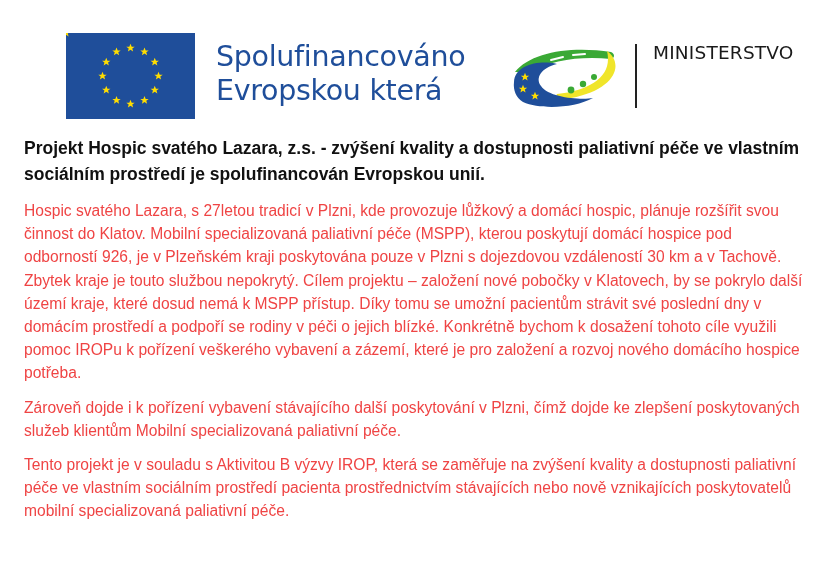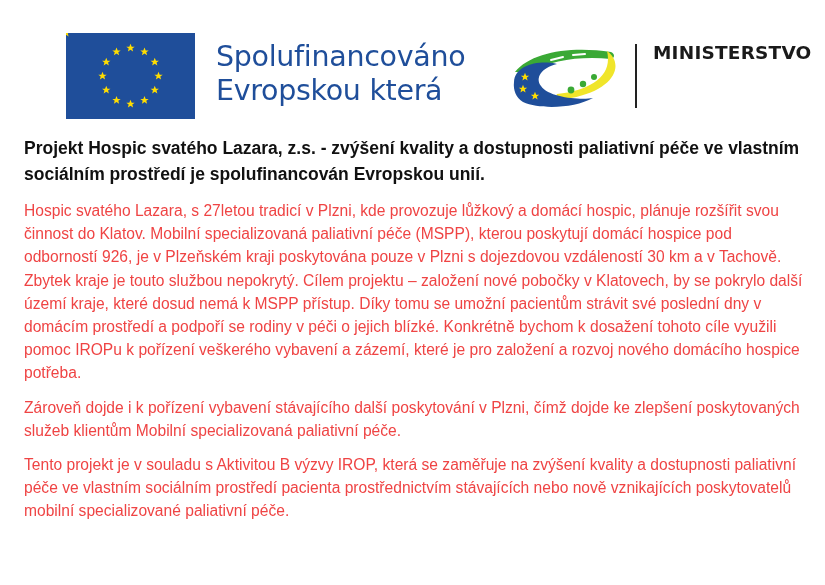--- a/index.html
+++ b/index.html
@@ -6,21 +6,21 @@
     body { width: 825px; height: 585px; position: relative; overflow: hidden;
            font-family: "Liberation Sans", sans-serif; color: #1a1a1a; }
     .header { position: absolute; left: 0; top: 0; width: 778px; height: 130px; margin-left: 41px; }
     .eu-flag { position: absolute; left: 25px; top: 33px; width: 129px; height: 86px; }
     .eu-text { position: absolute; left: 175px; top: 40px; color: #1f4e9a;
                font-family: "DejaVu Sans", sans-serif; font-size: 28.5px; line-height: 34px;
                letter-spacing: -0.3px; }
     .mmr-logo { position: absolute; left: 470px; top: 42px; width: 112px; height: 70px; }
     .mmr-divider { position: absolute; left: 594px; top: 44px; width: 2px; height: 64px; background: #222; }
     .mmr-text { position: absolute; left: 612px; top: 40px; color: #1a1a1a;
-                font-family: "DejaVu Sans", sans-serif; font-weight: bold; font-size: 18.5px;
+                font-family: "DejaVu Sans", sans-serif; font-weight: normal; font-size: 18.5px;
                 line-height: 25px; letter-spacing: 0.2px; }
     .content { position: absolute; left: 24px; top: 136px; width: 780px; }
     .title { font-weight: bold; font-size: 17.5px; line-height: 25.5px; margin: 0 0 12px 0; color: #111; }
     .para { font-size: 15.6px; line-height: 23.2px; margin: 0 0 11px 0; color: #ef4444; }
   </style>
 </head>
 <body>
 
 <div class="header">
   <svg class="eu-flag" viewBox="0 0 129 86">
@@ -75,14 +75,14 @@
   <div class="mmr-divider"></div>
   <div class="mmr-text">
     <div>MINISTERSTVO</div>
   </div>
 </div>
 
 <div class="content">
   <h1 class="title">Projekt Hospic svatého Lazara, z.s. - zvýšení kvality a dostupnosti paliativní péče ve vlastním sociálním prostředí je spolufinancován Evropskou unií.</h1>
   <p class="para">Hospic svatého Lazara, s 27letou tradicí v Plzni, kde provozuje lůžkový a domácí hospic, plánuje rozšířit svou činnost do Klatov. Mobilní specializovaná paliativní péče (MSPP), kterou poskytují domácí hospice pod odborností 926, je v Plzeňském kraji poskytována pouze v Plzni s dojezdovou vzdáleností 30 km a v Tachově. Zbytek kraje je touto službou nepokrytý. Cílem projektu – založení nové pobočky v Klatovech, by se pokrylo další území kraje, které dosud nemá k MSPP přístup. Díky tomu se umožní pacientům strávit své poslední dny v domácím prostředí a podpoří se rodiny v péči o jejich blízké. Konkrétně bychom k dosažení tohoto cíle využili pomoc IROPu k pořízení veškerého vybavení a zázemí, které je pro založení a rozvoj nového domácího hospice potřeba.</p>
   <p class="para">Zároveň dojde i k pořízení vybavení stávajícího další poskytování v Plzni, čímž dojde ke zlepšení poskytovaných služeb klientům Mobilní specializovaná paliativní péče.</p>
-  <p class="para">Tento projekt je v souladu s Aktivitou B výzvy IROP, která se zaměřuje na zvýšení kvality a dostupnosti paliativní péče ve vlastním sociálním prostředí pacienta prostřednictvím stávajících nebo nově vznikajících poskytovatelů mobilní specializované paliativní péče.</p>
+  <p class="para">Tento projekt je v souladu s Aktivitou B výzvy IROP, která se zaměřuje na zvýšení kvality a dostupnosti paliativní péče ve vlastním sociálním prostředí pacienta prostřednictvím stávajících nebo nově vznikajících poskytovatelů mobilní specializovaná paliativní péče.</p>
 </div>
 
 </body></html>

